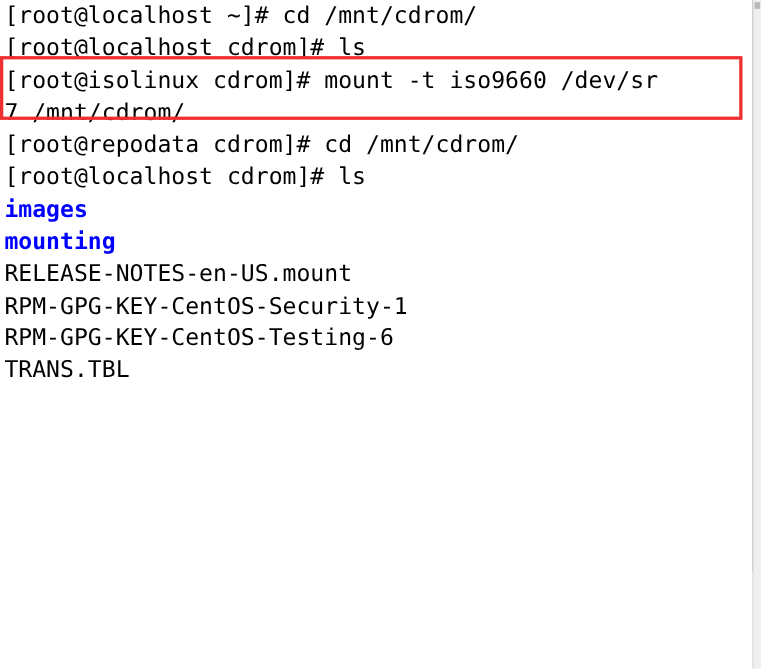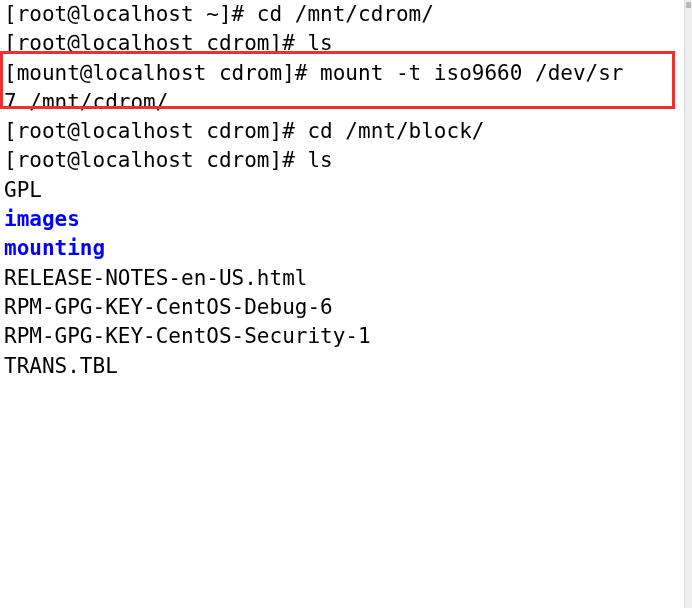--- a/index.html
+++ b/index.html
@@ -75,30 +75,29 @@
   }
 </style>
 </head>
 <body>
 
 <div id="terminal-root">
 
   <div id="terminal-screen">
     <div class="term-line">[root@localhost ~]# cd /mnt/cdrom/</div>
     <div class="term-line">[root@localhost cdrom]# ls</div>
-    <div class="term-line">[mount@localhost cdrom]# mount -t iso9660 /dev/sr</div>
+    <div class="term-line">[root@isolinux cdrom]# mount -t iso9660 /dev/sr</div>
     <div class="term-line">7 /mnt/cdrom/</div>
-    <div class="term-line">[root@localhost cdrom]# cd /mnt/block/</div>
+    <div class="term-line">[root@repodata cdrom]# cd /mnt/cdrom/</div>
     <div class="term-line">[root@localhost cdrom]# ls</div>
-    <div class="term-line">GPL</div>
     <div class="term-line dir">images</div>
     <div class="term-line dir">mounting</div>
-    <div class="term-line">RELEASE-NOTES-en-US.html</div>
-    <div class="term-line">RPM-GPG-KEY-CentOS-Debug-6</div>
+    <div class="term-line">RELEASE-NOTES-en-US.mount</div>
     <div class="term-line">RPM-GPG-KEY-CentOS-Security-1</div>
+    <div class="term-line">RPM-GPG-KEY-CentOS-Testing-6</div>
     <div class="term-line">TRANS.TBL</div>
 
   </div>
 
   <div id="highlight-box"></div>
 
   <div id="scrollbar-track">
     <div id="scrollbar-up-arrow"></div>
   </div>
 

